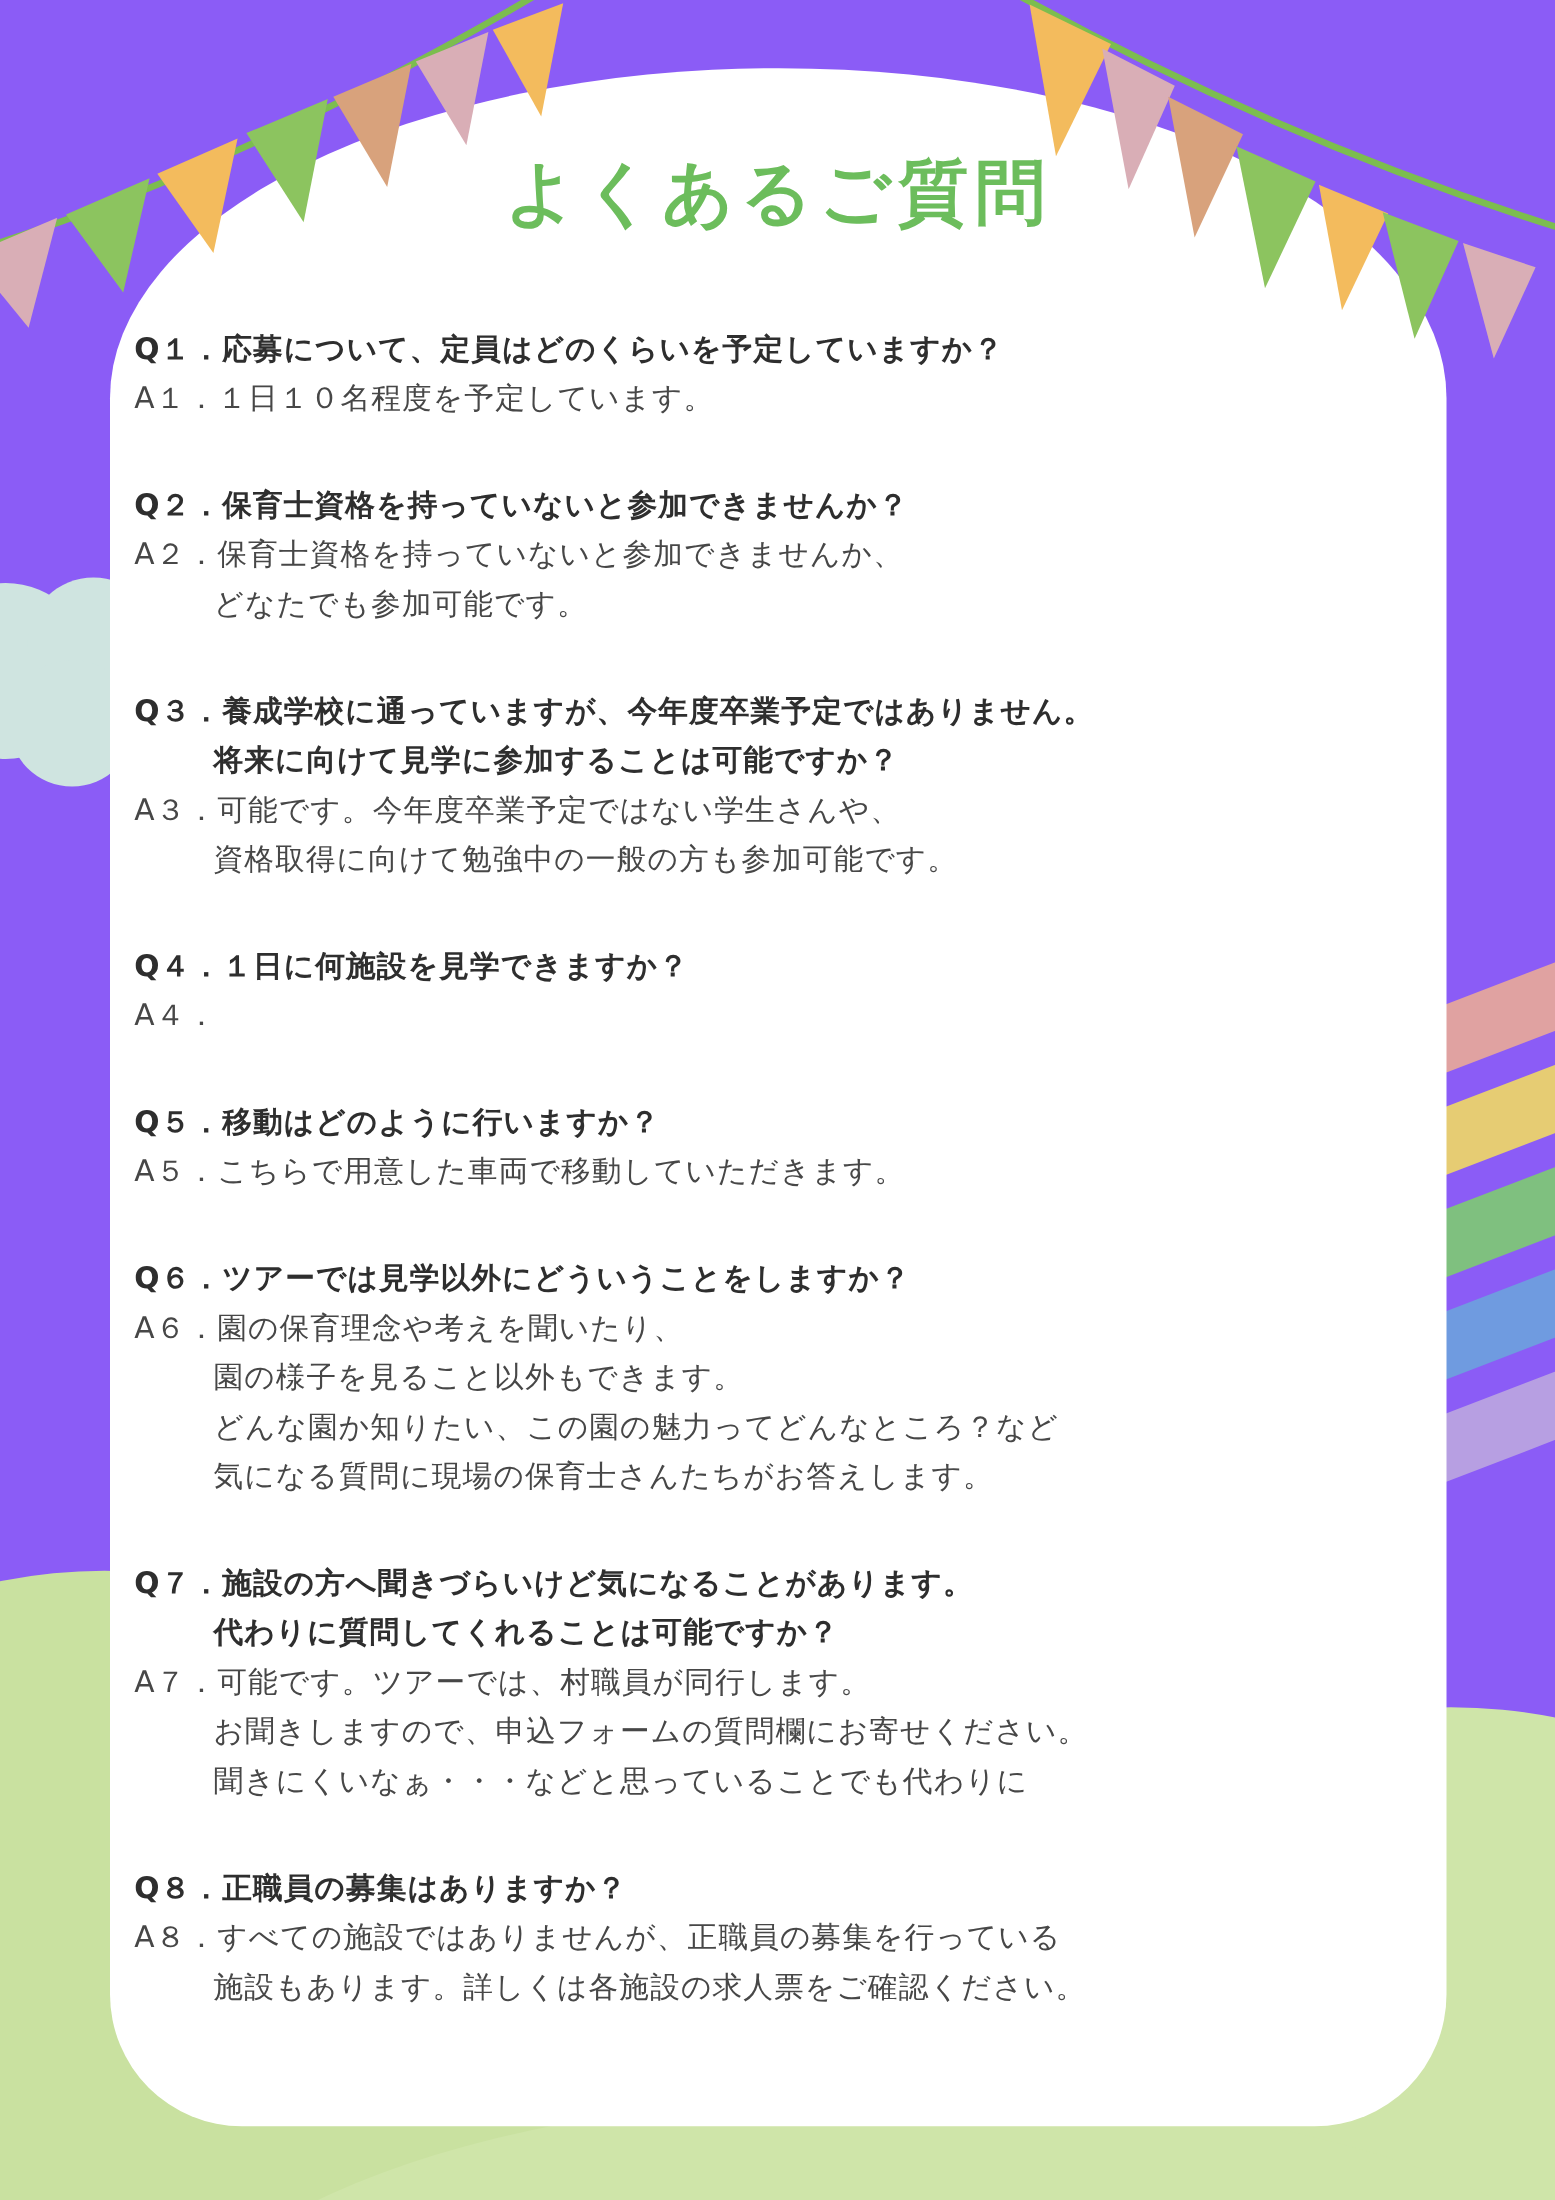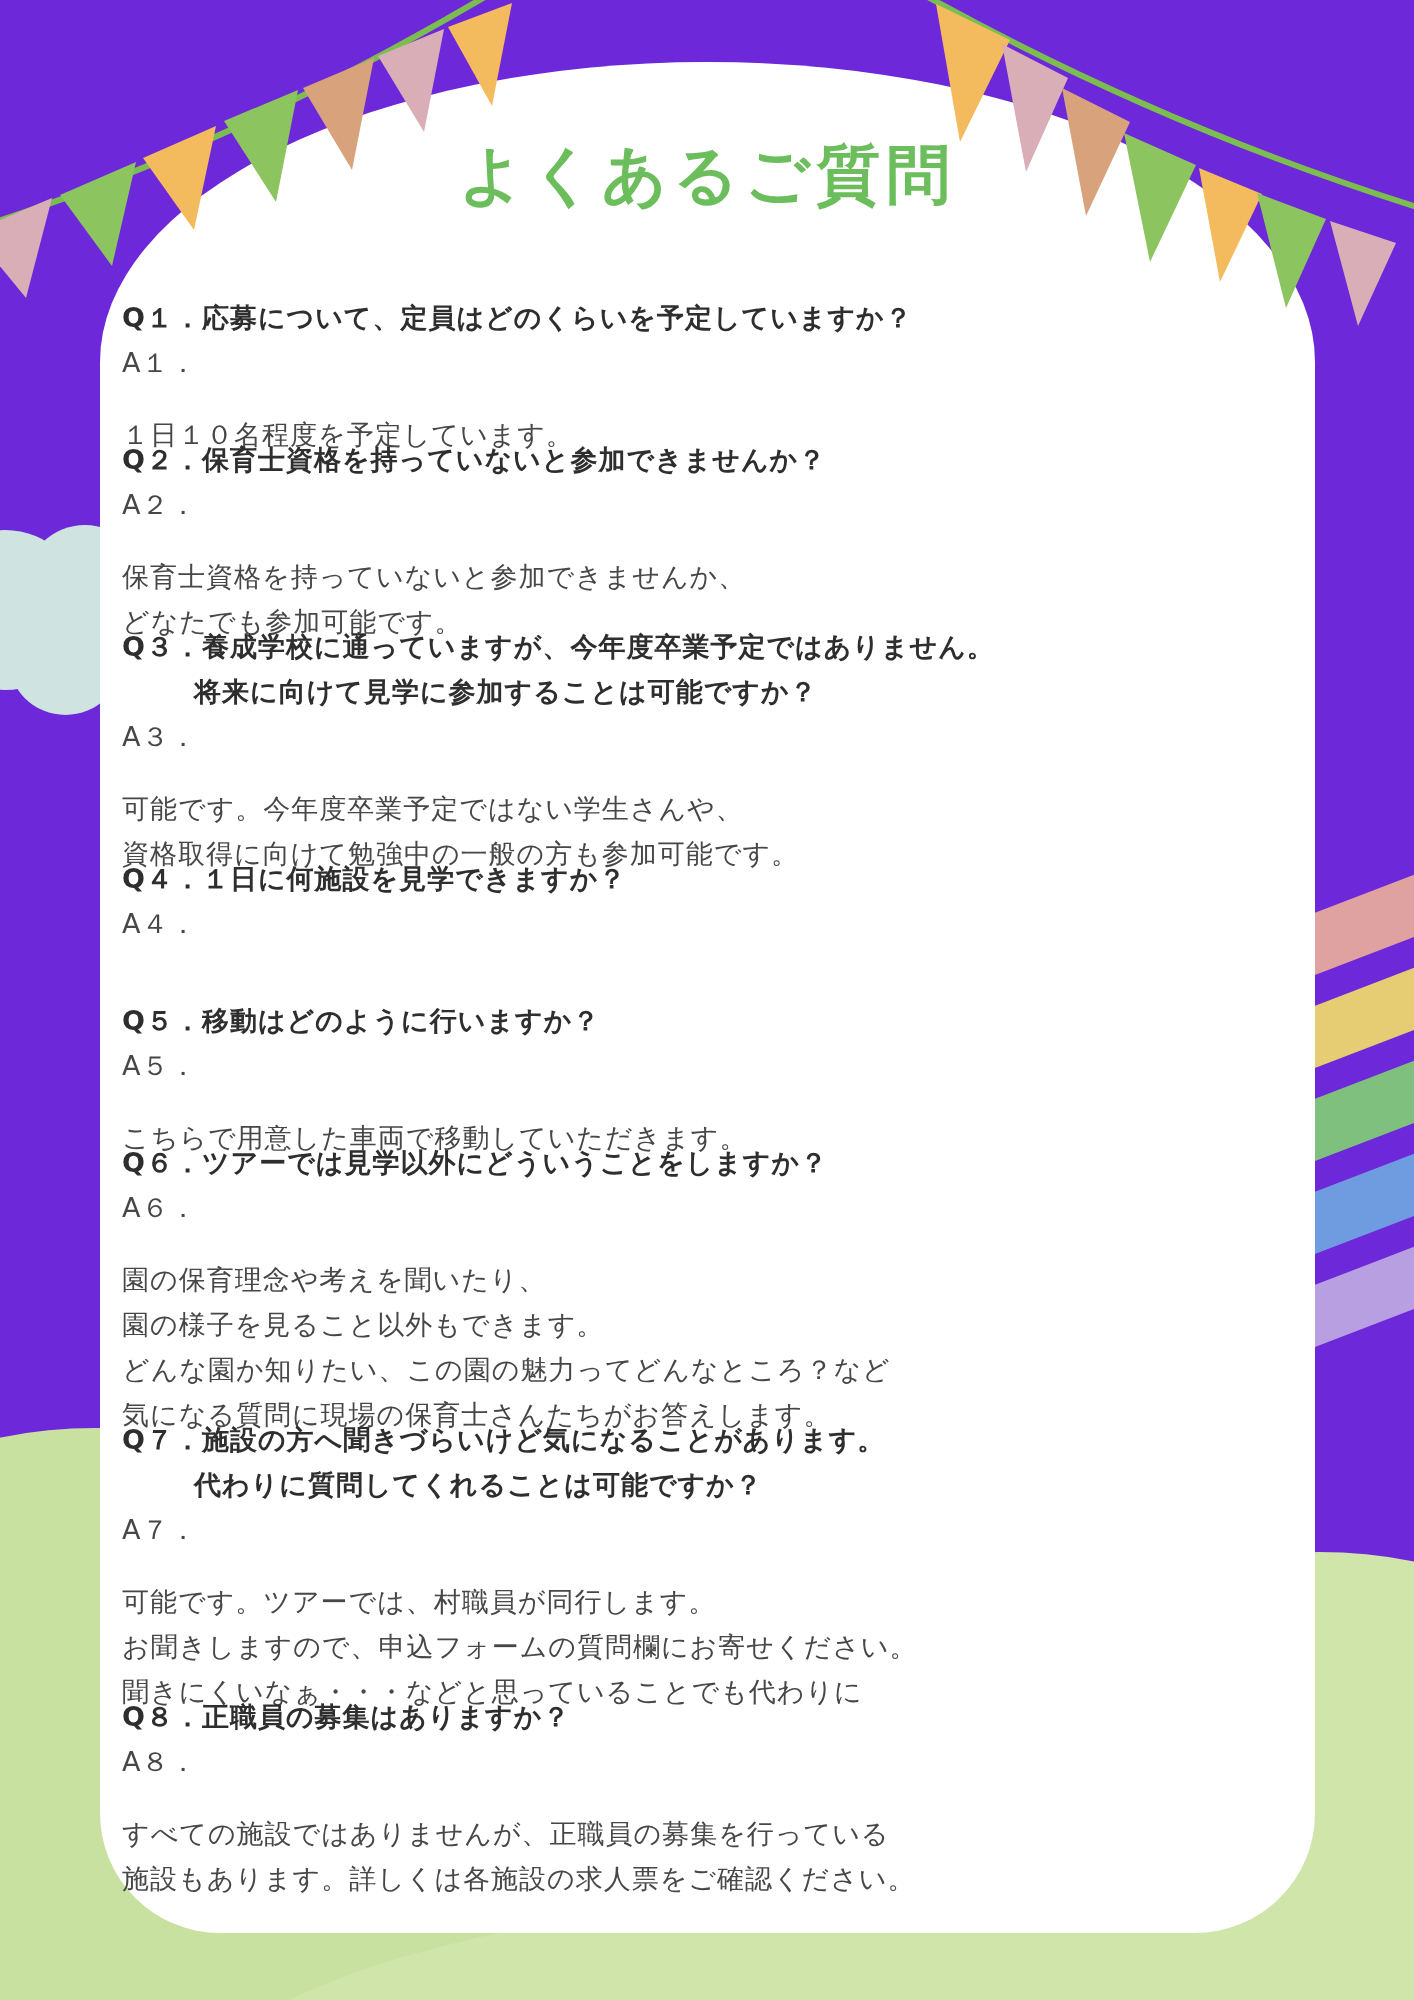--- a/index.html
+++ b/index.html
@@ -1,18 +1,18 @@
 <!DOCTYPE html>
 <html><head>
 <meta charset="utf-8">
 <style>
   html,body{margin:0;padding:0;background:#e8e8e8;}
   .page{
     position:relative;width:1414px;height:2000px;overflow:hidden;
-    background:#6d28d9;
+    background:#8b5cf6;
     font-family:"DejaVu Sans",sans-serif;
   }
   
   .decor{position:absolute;z-index:1;}
   .cloud-part{position:absolute;background:#cfe4e0;border-radius:50%;}
   .cloud-p1{left:-75px;top:530px;width:160px;height:160px;}
   .cloud-p2{left:25px;top:525px;width:120px;height:120px;}
   .cloud-p3{left:8px;top:600px;width:115px;height:115px;}
   .rb{position:absolute;width:340px;height:58px;border-radius:30px;right:-115px;transform:rotate(-21deg);}
   .rb1{top:898px;background:#e0a2a1;}
@@ -33,21 +33,21 @@
   .title{
     position:absolute;top:70px;left:0;width:100%;margin:0;
     text-align:center;font-size:64px;font-weight:700;letter-spacing:6px;
     color:#6cbd5c;
   }
   .content{position:absolute;top:233px;left:22px;right:30px;}
   .qa{margin:0 0 52px 0;}
   .line{display:flex;height:45px;line-height:45px;font-size:27px;white-space:nowrap;}
   .label{flex:0 0 72px;}
   .q{font-weight:700;color:#2e2e2e;letter-spacing:1px;}
-  .a{font-weight:400;color:#474747;letter-spacing:1px;flex-direction:column;}
+  .a{font-weight:400;color:#474747;letter-spacing:1px;}
   
   .bunting{position:absolute;z-index:3;left:0;top:0;pointer-events:none;}
 </style>
 </head>
 <body>
 
 <div class="page">
 
   <div class="decor cloud-part cloud-p1"></div>
   <div class="decor cloud-part cloud-p2"></div>

